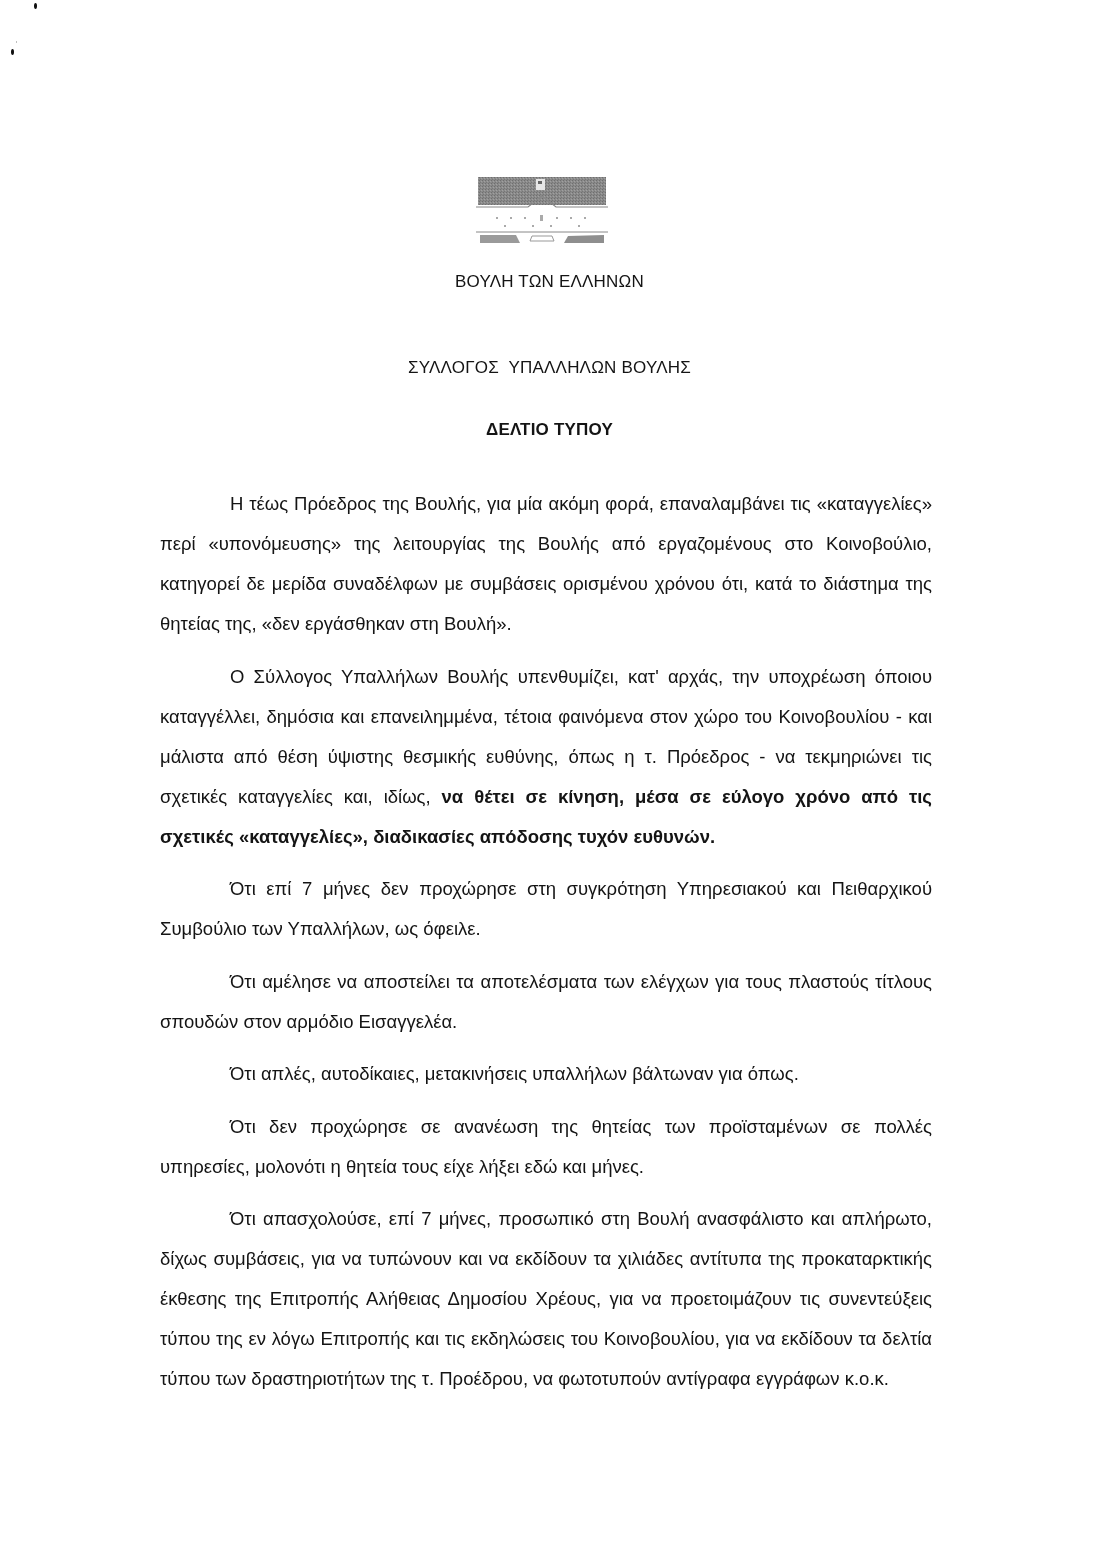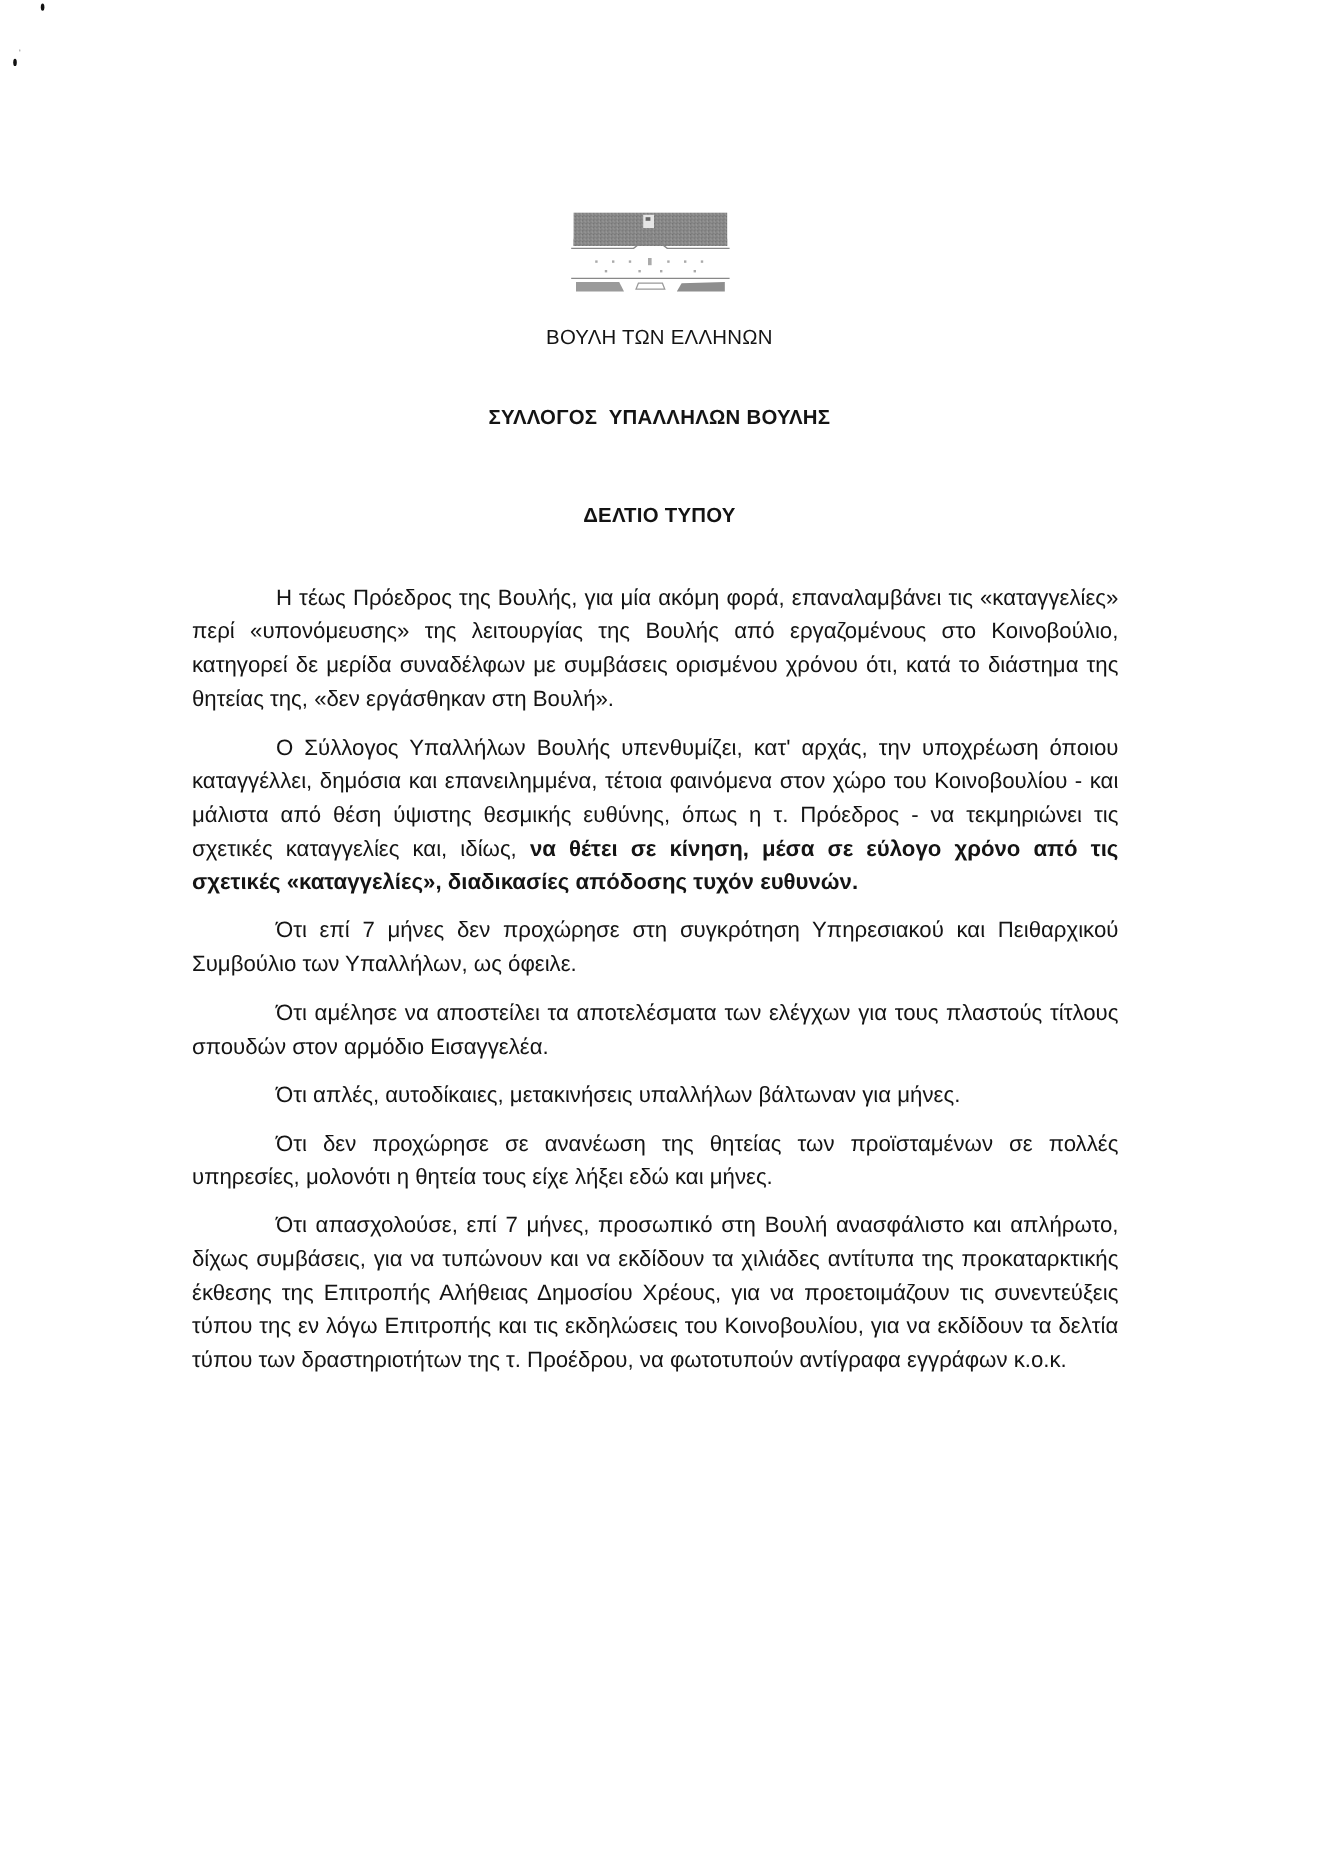--- a/index.html
+++ b/index.html
@@ -14,26 +14,26 @@
   .speck.c { left: 16px; top: 41px; width: 1px; height: 2px; background:#aaa; }
 
   .emblem {
     position: absolute; left: 476px; top: 177px; width: 132px; height: 70px;
   }
   .heading {
     position: absolute; left: 0; width: 1099px; text-align: center;
     font-size: 17px; letter-spacing: 0.2px;
   }
   .h1 { top: 272px; font-weight: normal; }
-  .h2 { top: 338px; font-weight: bold; }
+  .h2 { top: 358px; font-weight: normal; }
   .h3 { top: 420px; font-weight: bold; }
 
   .body-text {
     position: absolute; left: 160px; width: 772px; top: 484px;
-    font-size: 18.5px; line-height: 28px; text-align: justify;
+    font-size: 18.5px; line-height: 40px; text-align: justify;
   }
   .body-text p { margin: 0 0 12.5px 0; text-indent: 70px; }
   .body-text b { font-weight: bold; }
 </style>
 </head>
 <body>
 
 <div class="speck a"></div>
 <div class="speck b"></div>
 <div class="speck c"></div>
@@ -82,21 +82,21 @@
   <p>
     <span>Ο Σύλλογος Υπαλλήλων Βουλής υπενθυμίζει, κατ' αρχάς, την υποχρέωση όποιου καταγγέλλει, δημόσια και επανειλημμένα, τέτοια φαινόμενα στον χώρο του Κοινοβουλίου - και μάλιστα από θέση ύψιστης θεσμικής ευθύνης, όπως η τ. Πρόεδρος - να τεκμηριώνει τις σχετικές καταγγελίες και, ιδίως, </span><b>να θέτει σε κίνηση, μέσα σε εύλογο χρόνο από τις σχετικές «καταγγελίες», διαδικασίες απόδοσης τυχόν ευθυνών.</b>
   </p>
   <p>
     <span>Ότι επί 7 μήνες δεν προχώρησε στη συγκρότηση Υπηρεσιακού και Πειθαρχικού Συμβούλιο των Υπαλλήλων, ως όφειλε.</span>
   </p>
   <p>
     <span>Ότι αμέλησε να αποστείλει τα αποτελέσματα των ελέγχων για τους πλαστούς τίτλους σπουδών στον αρμόδιο Εισαγγελέα.</span>
   </p>
   <p>
-    <span>Ότι απλές, αυτοδίκαιες, μετακινήσεις υπαλλήλων βάλτωναν για μήνες.</span>
+    <span>Ότι απλές, αυτοδίκαιες, μετακινήσεις υπαλλήλων βάλτωναν για όπως.</span>
   </p>
   <p>
     <span>Ότι δεν προχώρησε σε ανανέωση της θητείας των προϊσταμένων σε πολλές υπηρεσίες, μολονότι η θητεία τους είχε λήξει εδώ και μήνες.</span>
   </p>
   <p>
     <span>Ότι απασχολούσε, επί 7 μήνες, προσωπικό στη Βουλή ανασφάλιστο και απλήρωτο, δίχως συμβάσεις, για να τυπώνουν και να εκδίδουν τα χιλιάδες αντίτυπα της προκαταρκτικής έκθεσης της Επιτροπής Αλήθειας Δημοσίου Χρέους, για να προετοιμάζουν τις συνεντεύξεις τύπου της εν λόγω Επιτροπής και τις εκδηλώσεις του Κοινοβουλίου, για να εκδίδουν τα δελτία τύπου των δραστηριοτήτων της τ. Προέδρου, να φωτοτυπούν αντίγραφα εγγράφων κ.ο.κ.</span>
   </p>
 </div>
 
 </body></html>

